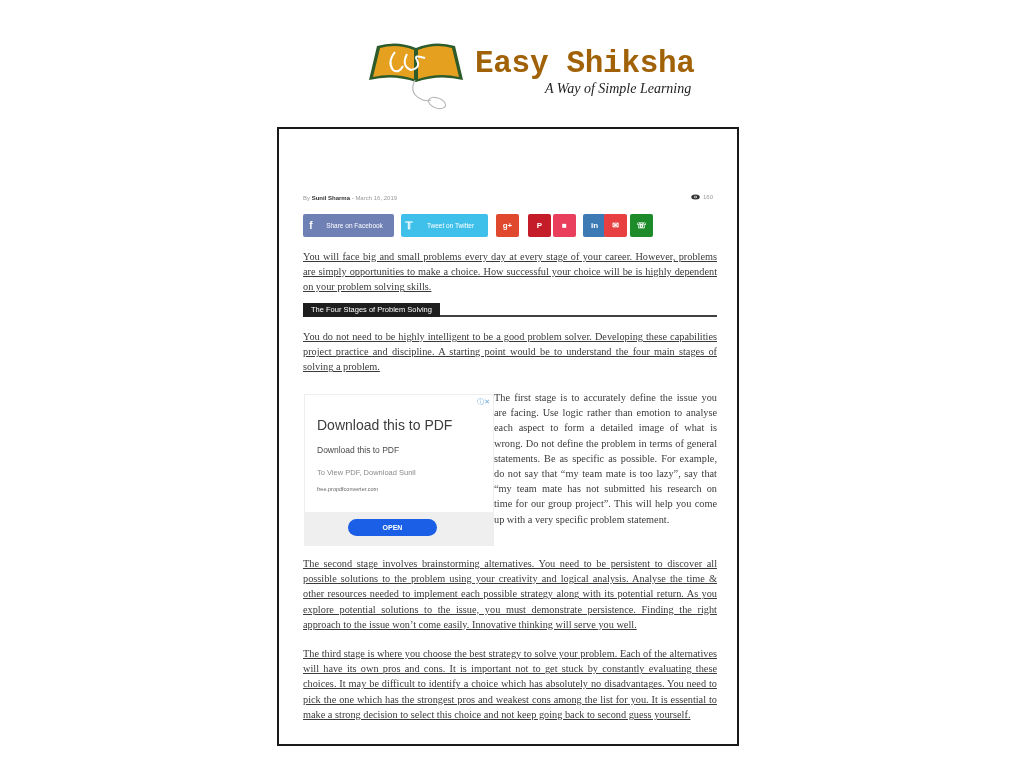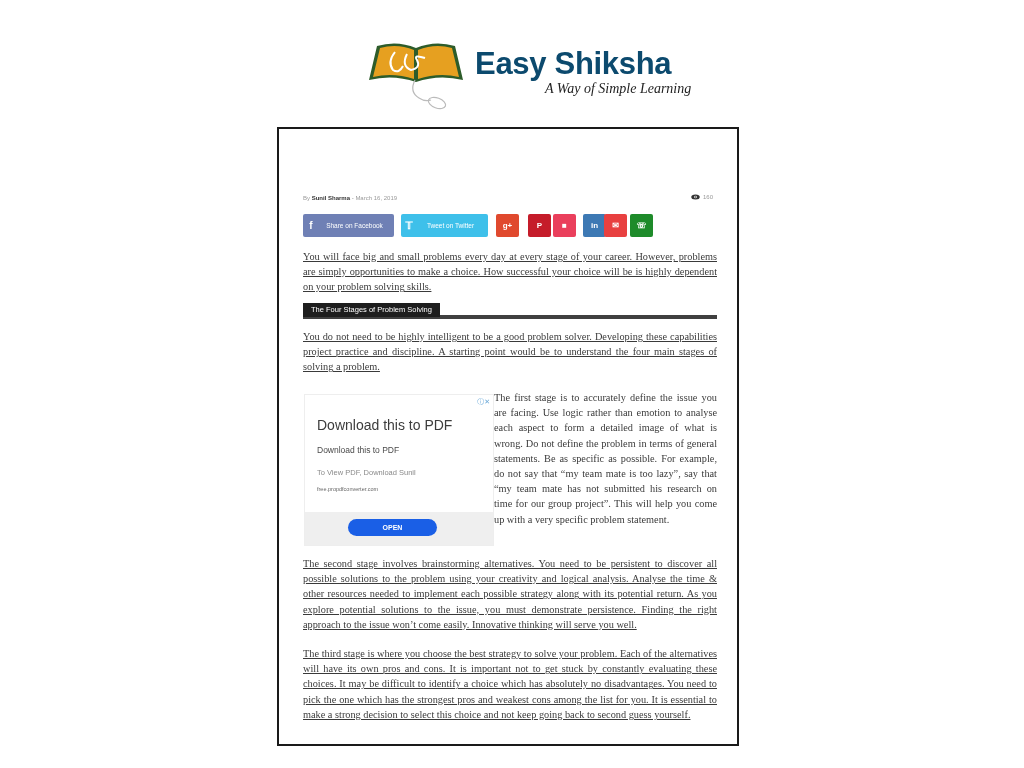--- a/index.html
+++ b/index.html
@@ -2,42 +2,42 @@
 <html><head>
 <meta charset="utf-8">
 <style>
   html, body { margin:0; padding:0; background:#ffffff; }
   body { width:1024px; height:768px; position:relative; overflow:hidden; font-family:"Liberation Serif", serif; }
 
   
   .logo { position:absolute; left:367px; top:36px; width:300px; height:76px; }
   .logo-book { position:absolute; left:0; top:4px; width:98px; height:44px; }
   .logo-mouse { position:absolute; left:38px; top:42px; width:44px; height:34px; }
-  .logo-title { position:absolute; left:108px; top:10px; font-family:Liberation Sans, sans-serif; font-weight:bold; font-size:31px; color:#0c4a6e; letter-spacing:-0.3px; white-space:nowrap; }
+  .logo-title { position:absolute; left:108px; top:10px; font-family:Liberation Mono, monospace; font-weight:bold; font-size:31px; color:#a16207; letter-spacing:-0.3px; white-space:nowrap; }
   .logo-tag { position:absolute; left:178px; top:45px; font-family:"Liberation Serif", serif; font-style:italic; font-size:14px; color:#222; white-space:nowrap; }
 
   
   .frame { position:absolute; left:277px; top:127px; width:458px; height:615px; border:2px solid #1a1a1a; background:#fff; }
 
   .title { position:absolute; left:24px; top:6px; width:420px; font-family:"Liberation Sans", sans-serif; font-size:23.5px; line-height:29px; color:#1d1d1d; letter-spacing:-0.2px; }
 
   .meta { position:absolute; left:24px; top:66px; font-family:"Liberation Sans", sans-serif; font-size:6px; color:#9a9a9a; white-space:nowrap; }
   .meta .author { color:#333; font-weight:bold; }
   .views { position:absolute; right:24px; top:65px; font-family:"Liberation Sans", sans-serif; font-size:6px; color:#999; display:flex; align-items:center; gap:3px; }
   .views svg { width:9px; height:6px; }
 
   .share { position:absolute; left:24px; top:85px; height:24px; display:flex; gap:0; }
   .sbtn { position:absolute; top:0; height:23px; border-radius:2px; display:flex; align-items:center; color:#fff; font-family:"Liberation Sans", sans-serif; font-size:6.5px; box-sizing:border-box; }
   .sbtn .ic { width:16px; text-align:center; font-weight:bold; font-size:10px; }
   .sbtn .lbl { flex:1; text-align:center; padding-right:4px; }
   .sq { width:23px; justify-content:center; font-size:8px; font-weight:bold; }
 
   .para { position:absolute; left:24px; width:414px; font-family:"Liberation Serif", serif; font-size:10.3px; line-height:15.2px; color:#3a3a3a; text-align:justify;text-decoration:underline; }
 
-  .section-head { position:absolute; left:24px; top:169px; width:414px; height:17px; border-bottom:4px solid #404040; }
+  .section-head { position:absolute; left:24px; top:169px; width:414px; height:17px; border-bottom:2px solid #404040; }
   .section-head span { display:inline-block; background:#1e1e1e; color:#fff; font-family:"Liberation Sans", sans-serif; font-size:7.5px; line-height:14px; padding:0 8px 0 8px; height:14px; margin-top:1px; }
 
   .ad { position:absolute; left:25px; top:265px; width:178px; height:150px; background:#fff; border:1px solid #eeeeee; font-family:"Liberation Sans", sans-serif;padding-left:10px; }
   .ad-icons { position:absolute; right:3px; top:2px; font-size:7px; color:#6aa8d8; }
   .ad-h1 { position:absolute; left:12px; top:22px; font-size:14px; color:#3c3c3c; white-space:nowrap; }
   .ad-h2 { position:absolute; left:12px; top:50px; font-size:8.5px; color:#4a4a4a; white-space:nowrap; }
   .ad-h3 { position:absolute; left:12px; top:73px; font-size:7.5px; color:#8a8a8a; white-space:nowrap; }
   .ad-url { position:absolute; left:12px; top:91px; font-size:5.5px; color:#666; white-space:nowrap; }
   .ad-bar { position:absolute; left:0; bottom:0; width:100%; height:33px; background:#efefef; }
   .ad-open { position:absolute; left:43px; top:7px; width:89px; height:17px; background:#1a5fe6; border-radius:9px; color:#fff; font-size:7px; font-weight:bold; text-align:center; line-height:17px; }

